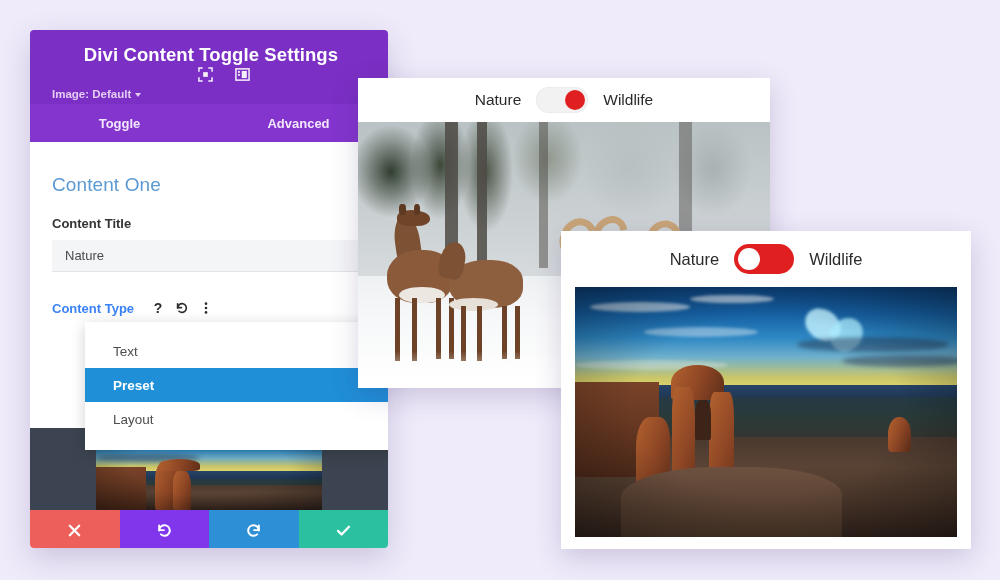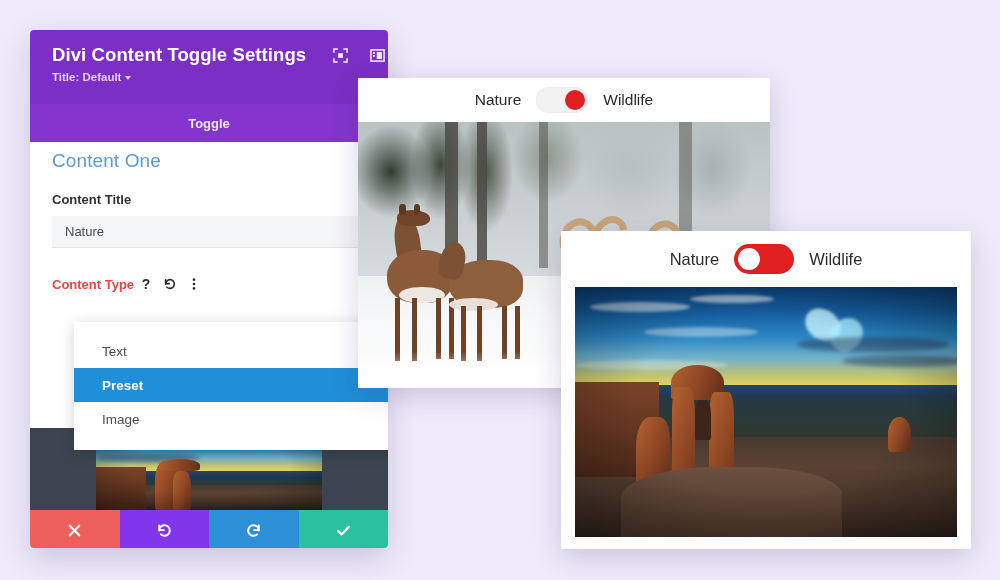--- a/index.html
+++ b/index.html
@@ -26,21 +26,21 @@
     overflow: hidden;
     z-index: 10;
   }
 
   .modal-header {
     background: #7b2fc4;
     padding: 14px 18px 11px 22px;
     position: relative;
     height: 74px;
   }
-  .modal-title-row { display: flex; align-items: center; }
+  .modal-title-row { display: flex; align-items: center; flex-direction: column; }
   .modal-title {
     color: #ffffff;
     font-size: 18.5px;
     font-weight: bold;
     letter-spacing: .1px;
     white-space: nowrap;
   }
   .header-icons {
     display: flex;
     align-items: center;
@@ -91,21 +91,21 @@
   .modal-body {
     position: relative;
     height: 368px;
     background: #ffffff;
     overflow: hidden;
   }
   .section-title {
     color: #5c9ad2;
     font-size: 19px;
     font-weight: normal;
-    padding: 8px 22px 0 22px;
+    padding: 32px 22px 0 22px;
     letter-spacing: .1px;
   }
   .field-label {
     color: #333333;
     font-size: 13px;
     font-weight: bold;
     padding: 20px 22px 0 22px;
   }
   .text-input {
     margin: 9px 0 0 22px;
@@ -121,37 +121,38 @@
     font-family: "Liberation Sans", sans-serif;
   }
 
   .field-label-row {
     display: flex;
     align-items: center;
     padding: 24px 22px 0 22px;
     gap: 0;
   }
   .field-label-row .lbl {
-    color: #ef4444;
+    color: #3b82f6;
     font-size: 13px;
     font-weight: bold;
+    margin-right: 12px;
   }
   .row-icon {
     width: 24px; height: 24px;
     display: flex; align-items: center; justify-content: center;
     color: #2b2b2b;
     font-size: 14px;
     font-weight: bold;
     cursor: pointer;
   }
 
   
   .dropdown {
     position: absolute;
-    left: 44px;
+    left: 55px;
     top: 180px;
     width: 333px;
     background: #ffffff;
     box-shadow: 0 3px 14px rgba(0,0,0,.18);
     padding: 12px 0 14px 0;
     z-index: 5;
   }
   .dd-option {
     height: 34px;
     display: flex;
@@ -341,27 +342,28 @@
             <rect x="1" y="2" width="14" height="12" fill="none" stroke="#ffffff" stroke-width="1.6"></rect>
             <rect x="3.2" y="4.2" width="2" height="2" fill="#ffffff"></rect>
             <rect x="3.2" y="7.4" width="2" height="2" fill="#ffffff"></rect>
             <rect x="7.2" y="4.2" width="5.4" height="7.6" fill="#ffffff"></rect>
           </svg>
         </span>
 
       </div>
     </div>
     <div class="preset-row">
-      <span>Title: Default</span>
+      <span>Image: Default</span>
       <span class="caret-down"></span>
     </div>
   </div>
 
   <div class="tabs">
     <div class="tab">Toggle</div>
+    <div class="tab">Advanced</div>
   </div>
 
   <div class="modal-body">
 
     <div class="section-title">Content One</div>
 
     <div class="field-label">Content Title</div>
     <div class="text-input" title="Enter title">Nature</div>
 
     <div class="field-label-row">
@@ -384,21 +386,21 @@
 
     <div class="dropdown">
       <div class="dd-option">
         <span>Text</span>
       </div>
       <div class="dd-option selected">
         <span>Preset</span>
 
       </div>
       <div class="dd-option">
-        <span>Image</span>
+        <span>Layout</span>
       </div>
     </div>
 
     <div class="modal-image-strip">
       <div class="modal-image-inner">
         <div class="photo arch-scene">
           <div class="arch-sky" style="height:58%"></div>
           <div class="cloud-wisp" style="left:14%;top:12%;width:30%;height:7%"></div>
           <div class="cloud-wisp" style="left:52%;top:7%;width:26%;height:6%"></div>
           <div class="cloud-dark" style="left:0%;top:32%;width:46%;height:9%"></div>

